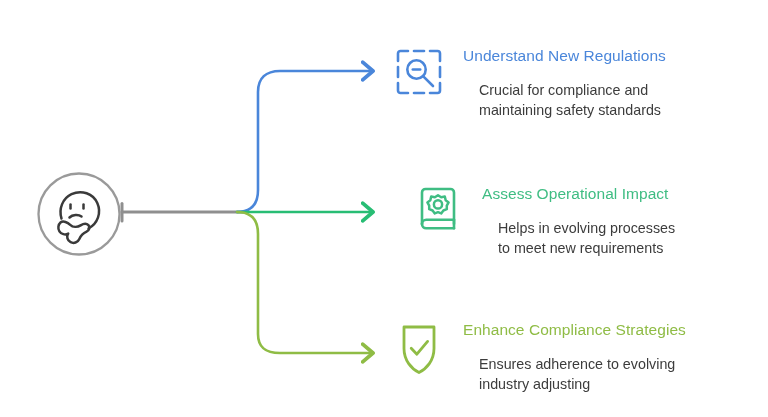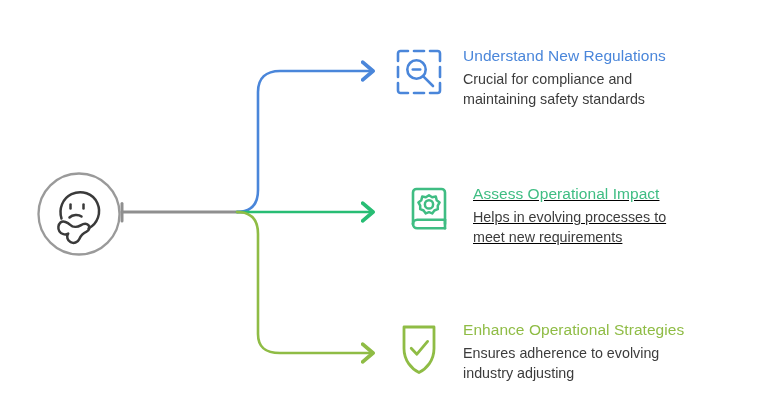--- a/index.html
+++ b/index.html
@@ -58,26 +58,26 @@
     line-height: 19px;
     font-weight: 400;
     letter-spacing: 0.05px;
     margin: 0 0 5px 0;
     white-space: nowrap;
   }
   .branch-desc {
     font-size: 14.3px;
     line-height: 19.5px;
     color: #3c3c3c;
-    margin: 0;
+    margin: 16px;
     max-width: 278px;
     font-weight: 400;
   }
   #branch-1 { left: 393px; top: 46px; }
-  #branch-2 { left: 403px; top: 184px; text-decoration: underline; }
+  #branch-2 { left: 412px; top: 184px; }
   #branch-3 { left: 393px; top: 320px; }
   #branch-1 .branch-title { color: #4a86da; }
   #branch-2 .branch-title { color: #3fbd83; }
   #branch-3 .branch-title { color: #8fbc45; }
 </style>
 </head>
 <body>
 
 <div id="canvas">
 
@@ -177,18 +177,18 @@
     <div class="branch-icon">
       <svg width="46" height="54" viewBox="0 0 46 54" xmlns="http://www.w3.org/2000/svg">
         <g fill="none" stroke="#8fbc45" stroke-width="2.8" stroke-linecap="round" stroke-linejoin="round">
           <path d="M8,5 L38,5 L38,26.5 C38,38.5 30.5,46.8 23,50.5
                    C15.5,46.8 8,38.5 8,26.5 Z"></path>
           <path d="M15.2,26.2 L20.9,32.2 L31.6,19.4"></path>
         </g>
       </svg>
     </div>
     <div class="branch-text">
-      <p class="branch-title">Enhance Operational Strategies</p>
+      <p class="branch-title">Enhance Compliance Strategies</p>
       <p class="branch-desc">Ensures adherence to evolving industry adjusting</p>
     </div>
   </div>
 
 </div>
 
 </body></html>

